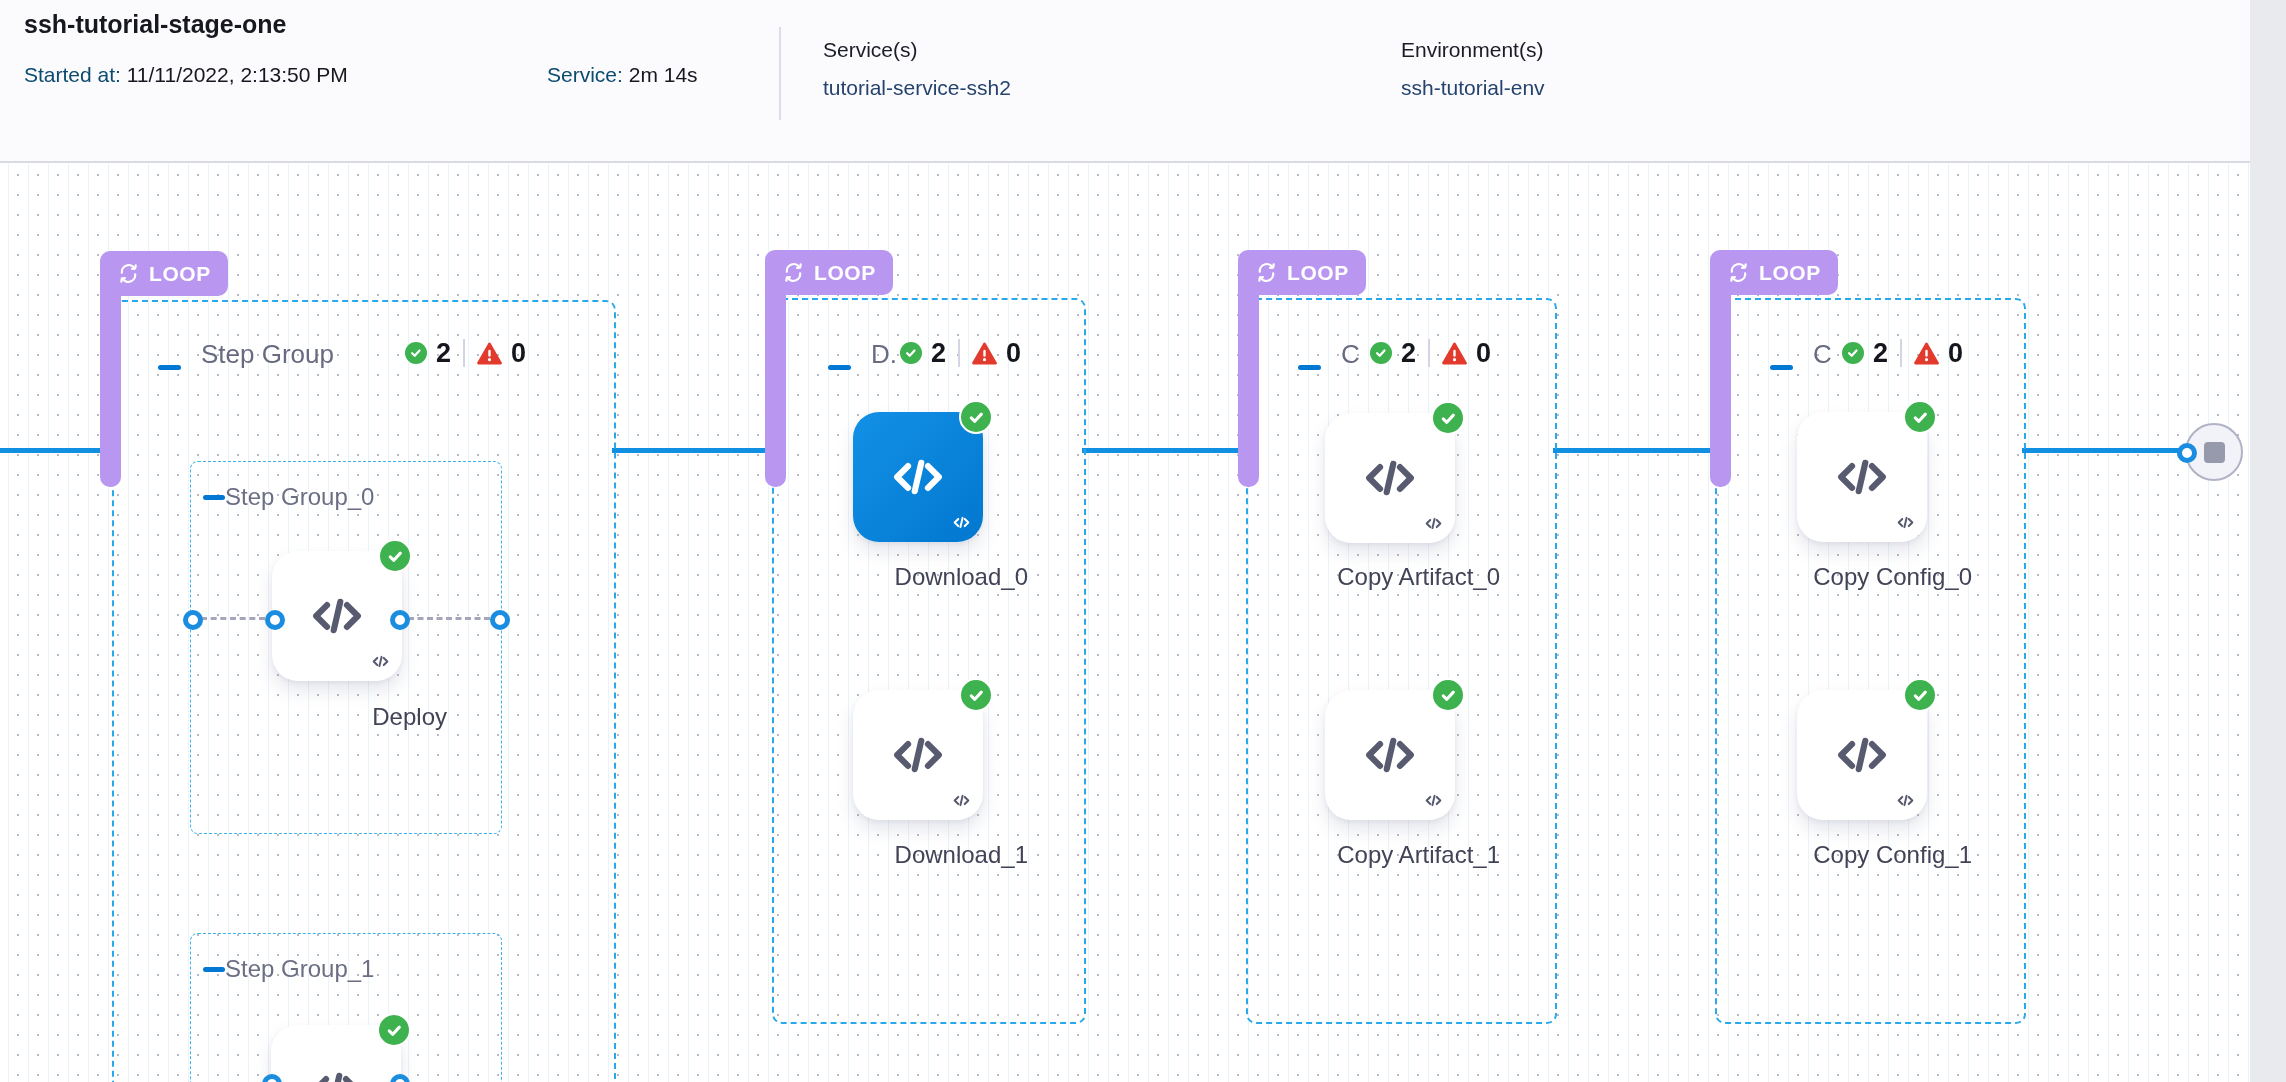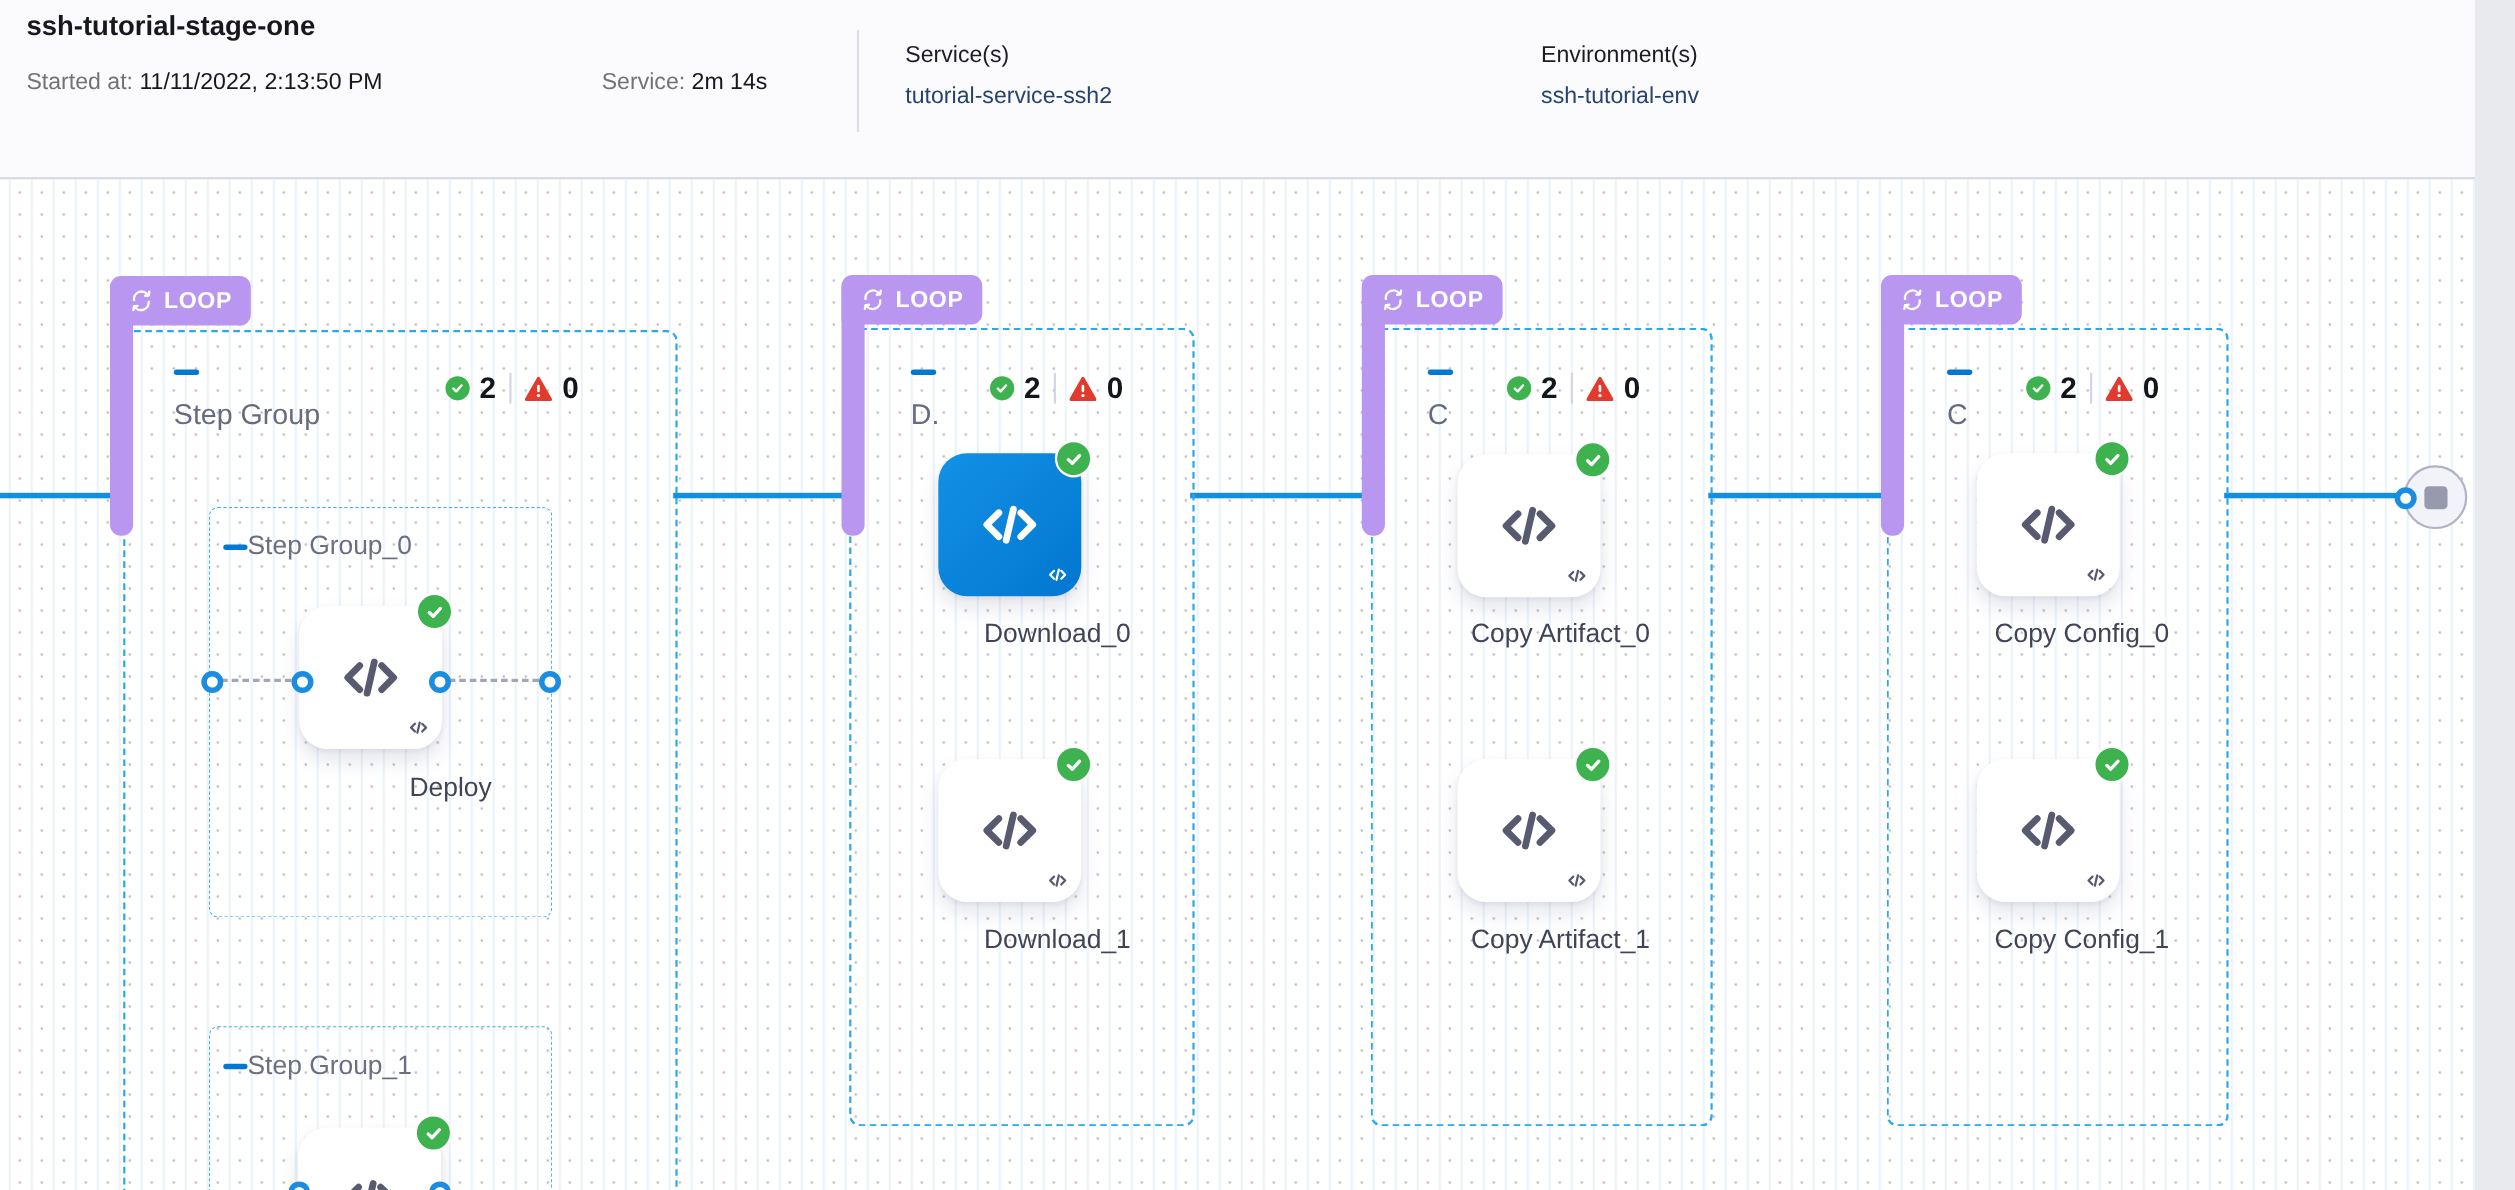--- a/index.html
+++ b/index.html
@@ -4,21 +4,21 @@
 <style>
   html,body{margin:0;padding:0;background:#e9eaee;}
   .app{position:relative;width:2250px;height:1082px;overflow:hidden;background:#fff;
        font-family:"Liberation Sans","DejaVu Sans",sans-serif;}
 
   
   .hdr{position:absolute;left:0;top:0;width:2286px;height:161px;background:#fbfbfe;
        border-bottom:2px solid #d8d9e3;z-index:10;}
   .hdr .title{position:absolute;left:24px;top:10px;font-size:25px;font-weight:700;color:#17181f;}
   .meta{position:absolute;top:63px;font-size:21px;color:#16171f;white-space:nowrap;}
-  .meta .lab{color:#737373;}
+  .meta .lab{color:#0c4a6e;}
   .vdiv{position:absolute;left:779px;top:27px;width:2px;height:93px;background:#dcdde8;}
   .sehead{position:absolute;top:38px;font-size:21px;font-weight:400;color:#1b1c26;}
   .selink{position:absolute;top:76px;font-size:21px;color:#25436d;cursor:pointer;}
 
   
   .canvas{position:absolute;left:0;top:163px;width:2286px;height:919px;background:#fff;
     background-image:
       radial-gradient(circle,#b9bac7 1.1px,transparent 1.5px),
       linear-gradient(90deg,#eaf2fa 1.5px,transparent 1.5px);
     background-size:20px 20px,20px 20px;
@@ -28,21 +28,21 @@
 
   .gbox{position:absolute;border:2.5px dashed #29a9ea;border-radius:10px;z-index:2;}
   .sgbox{position:absolute;border:1.5px dashed #3fb1ec;border-radius:8px;z-index:2;}
 
   .strip{position:absolute;width:21px;background:#b996ef;border-radius:10px;z-index:3;}
   .loopbadge{position:absolute;height:45px;background:#b996ef;color:#fff;z-index:4;
       border-radius:10px 10px 10px 4px;display:flex;align-items:center;gap:9px;
       padding:0 17px;font-size:21px;font-weight:700;letter-spacing:.6px;}
   .loopbadge svg{width:23px;height:23px;}
 
-  .gheader{position:absolute;height:34px;display:flex;align-items:flex-start;gap:20px;z-index:4;flex-direction:column;}
+  .gheader{position:absolute;height:34px;display:flex;align-items:flex-end;gap:20px;z-index:4;}
   .dashico{width:23px;height:5px;border-radius:3px;background:#0278d5;flex:0 0 auto;cursor:pointer;}
   .gtitle{font-size:26px;color:#686a80;white-space:nowrap;}
   .sgheader{position:absolute;height:30px;display:flex;align-items:center;z-index:4;}
   .sgheader .dashico{width:22px;}
   .sgtitle{font-size:24px;color:#6c6e84;white-space:nowrap;}
 
   .counts{position:absolute;height:34px;display:flex;align-items:center;gap:9px;z-index:4;}
   .cnum{font-size:27px;font-weight:600;color:#15161d;}
   .cdiv{width:2px;height:28px;background:#d3d5e4;margin:0 3px;}
   .chk{background:#3db24e;border-radius:50%;display:flex;align-items:center;justify-content:center;}

